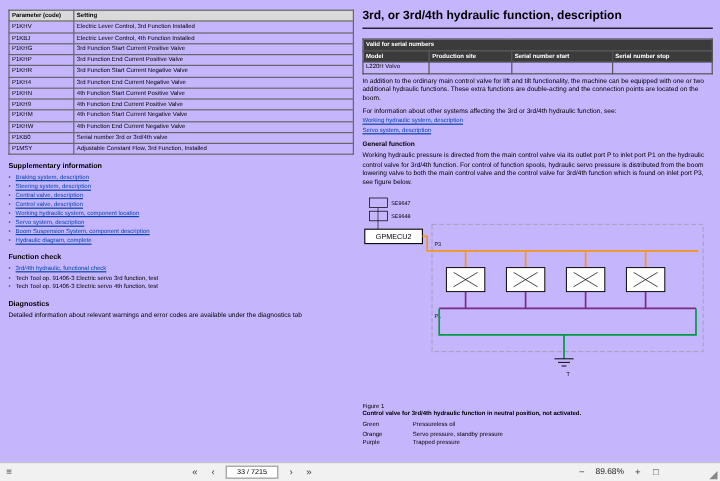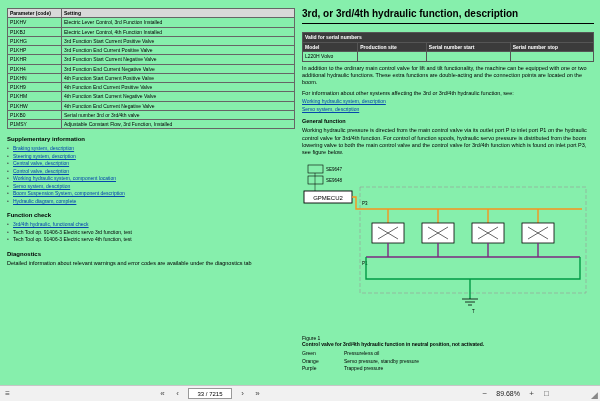--- a/index.html
+++ b/index.html
@@ -4,21 +4,21 @@
 <style>
   * { margin:0; padding:0; box-sizing:border-box; }
   html,body { width:600px; height:401px; }
   body {
     font-family:"Liberation Sans", sans-serif;
     background:#ffffff;
     position:relative;
     overflow:hidden;
     color:#000;
   }
-  .page { position:absolute; left:0; top:0; right:0; bottom:16px; background:#86efac; }
+  .page { position:absolute; left:0; top:0; right:0; bottom:16px; background:#c4b5fd; }
 
   
   .col-left { position:absolute; left:7px; top:8px; width:288px; }
   table { border-collapse:collapse; width:100%; }
   .param-table td, .param-table th {
     border:1px solid #666; font-size:5px; line-height:1.25;
     padding:1px 2px; text-align:left; vertical-align:top; font-weight:normal;
   }
   .param-table th { background:#d9d9d9; font-weight:bold; }
   .param-table .code-col { width:54px; }

